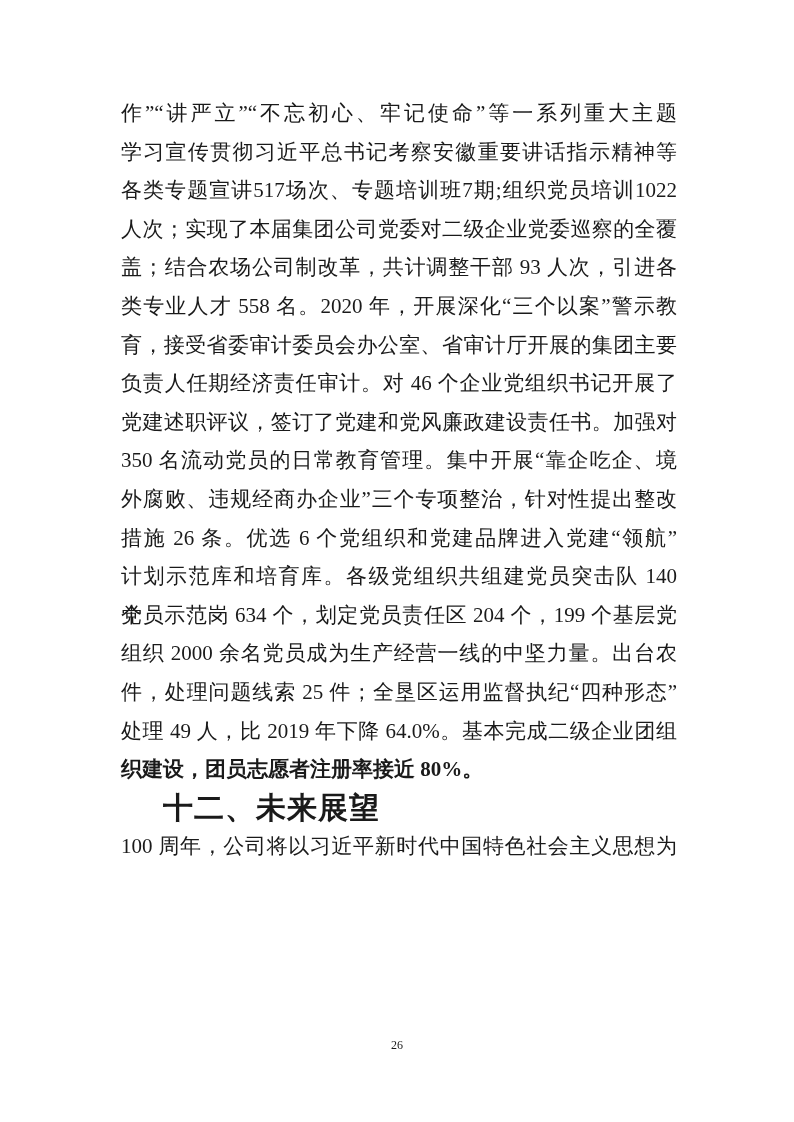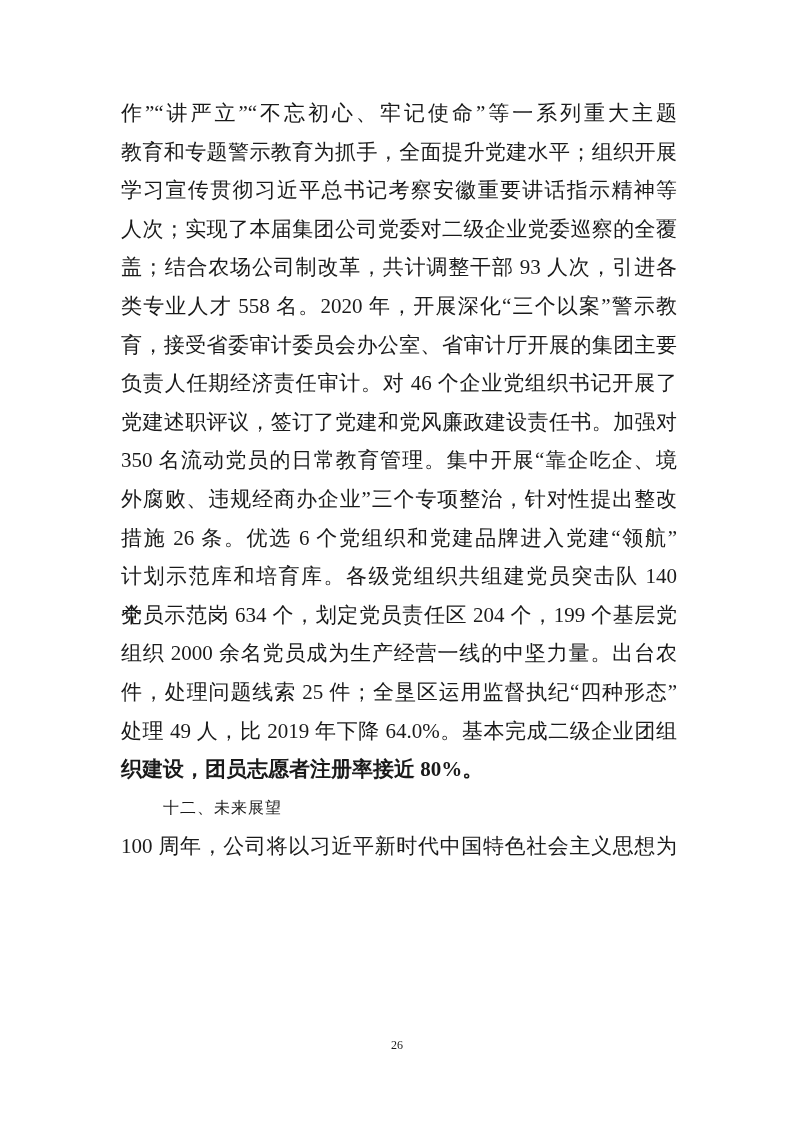--- a/index.html
+++ b/index.html
@@ -38,45 +38,45 @@
     font-weight: bold;
   }
   .line-indent {
     white-space: normal;
     padding-left: 42px;
     text-align: justify;
     text-align-last: justify;
   }
   .line-heading {
     padding-left: 42px;
-    font-weight: normal;
+    font-weight: bold;
     text-align: left;
-    font-size: 16px;
+    font-size: 30px;
     font-family: "Liberation Sans", "DejaVu Sans", sans-serif;
     letter-spacing: 1px;
   }
   .page-number {
     position: absolute;
     left: 0; top: 1038px;
     width: 100%;
     text-align: center;
     font-size: 12px;
     color: #1a1a1a;
     font-family: "Liberation Serif", "DejaVu Serif", serif;
   }
 </style>
 </head>
 <body>
 
 <div class="page">
   <div class="body-text">
 
   <div class="line line-justify">作”“讲严立”“不忘初心、牢记使命”等一系列重大主题</div>
-      <div class="line line-justify">教育和专题警示教育为抓手，全面提升党建水平；组织开展</div>
       <div class="line line-justify">学习宣传贯彻习近平总书记考察安徽重要讲话指示精神等</div>
+      <div class="line line-justify">各类专题宣讲517场次、专题培训班7期;组织党员培训1022</div>
       <div class="line line-justify">人次；实现了本届集团公司党委对二级企业党委巡察的全覆</div>
       <div class="line line-justify">盖；结合农场公司制改革，共计调整干部 93 人次，引进各</div>
       <div class="line line-justify">类专业人才 558 名。2020 年，开展深化“三个以案”警示教</div>
       <div class="line line-justify">育，接受省委审计委员会办公室、省审计厅开展的集团主要</div>
       <div class="line line-justify">负责人任期经济责任审计。对 46 个企业党组织书记开展了</div>
       <div class="line line-justify">党建述职评议，签订了党建和党风廉政建设责任书。加强对</div>
       <div class="line line-justify">350 名流动党员的日常教育管理。集中开展“靠企吃企、境</div>
       <div class="line line-justify">外腐败、违规经商办企业”三个专项整治，针对性提出整改</div>
       <div class="line line-justify">措施 26 条。优选 6 个党组织和党建品牌进入党建“领航”</div>
       <div class="line line-justify">计划示范库和培育库。各级党组织共组建党员突击队 140 个、</div>

